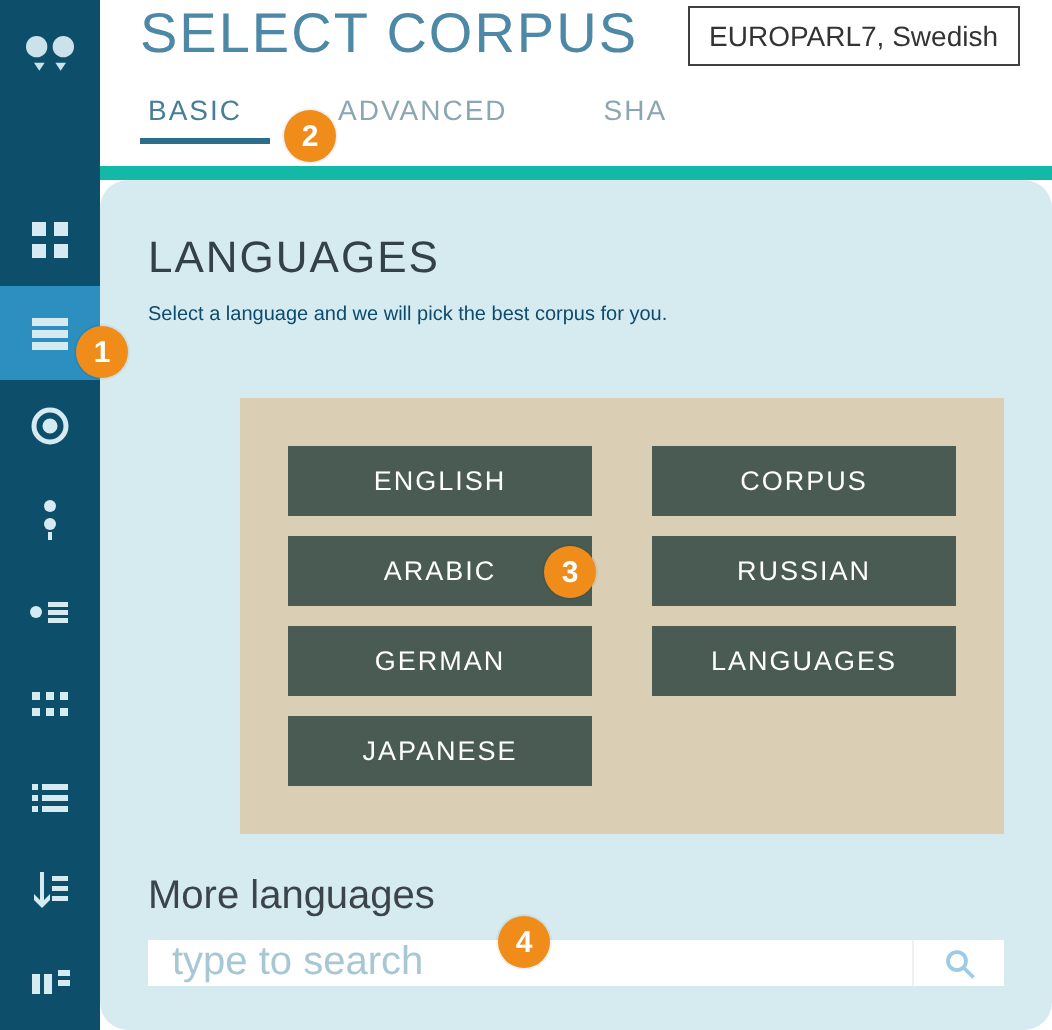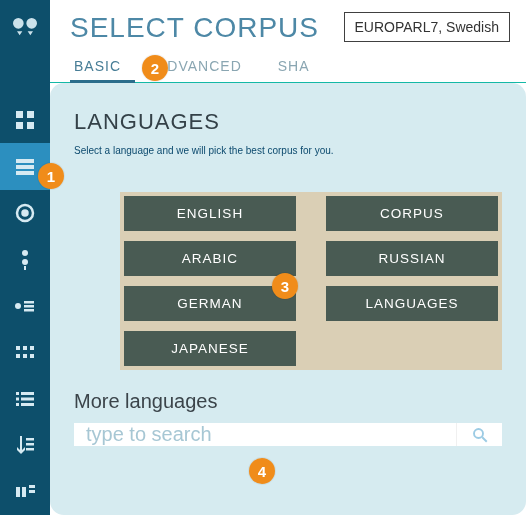--- a/index.html
+++ b/index.html
@@ -36,22 +36,22 @@
 
   
   .main {
     flex: 1;
     display: flex;
     flex-direction: column;
     overflow: hidden;
   }
   .header {
     display: flex;
-    align-items: flex-start;
-    padding: 12px 16px 6px 20px;
+    align-items: flex-end;
+    padding: 1px 16px 6px 20px;
     gap: 16px;
   }
   .page-title {
     color: #4d88a6;
     font-size: 28px;
     font-weight: 300;
     letter-spacing: 1px;
     flex: 1;
   }
   .corpus-select {
@@ -59,23 +59,23 @@
     background: #fff;
     padding: 6px 10px;
     font-size: 14px;
     color: #333;
     min-width: 155px;
   }
 
   
   .tabs {
     display: flex;
-    border-bottom: 1px solid #14b8a6;
-    padding: 0 16px 0 20px;
-    gap: 28px;
+    border-bottom: 7px solid #14b8a6;
+    padding: 0 16px 12px 20px;
+    gap: 40px;
     position: relative;
   }
   .tab {
     padding: 8px 4px;
     font-size: 14px;
     letter-spacing: 1px;
     color: #8aa6b2;
     cursor: pointer;
     position: relative;
   }
@@ -106,21 +106,21 @@
     font-weight: 400;
     margin-bottom: 10px;
   }
   .section-desc {
     font-size: 10px;
     color: #0c4a6e;
     margin-bottom: 36px;
   }
   .lang-grid-wrap {
     background: #dacfb5;
-    padding: 4px;
+    padding: 24px;
     margin-left: 46px;
   }
   .lang-grid {
     display: grid;
     grid-template-columns: 1fr 1fr;
     gap: 10px 30px;
     position: relative;
   }
   .lang-btn {
     background: #495b53;

